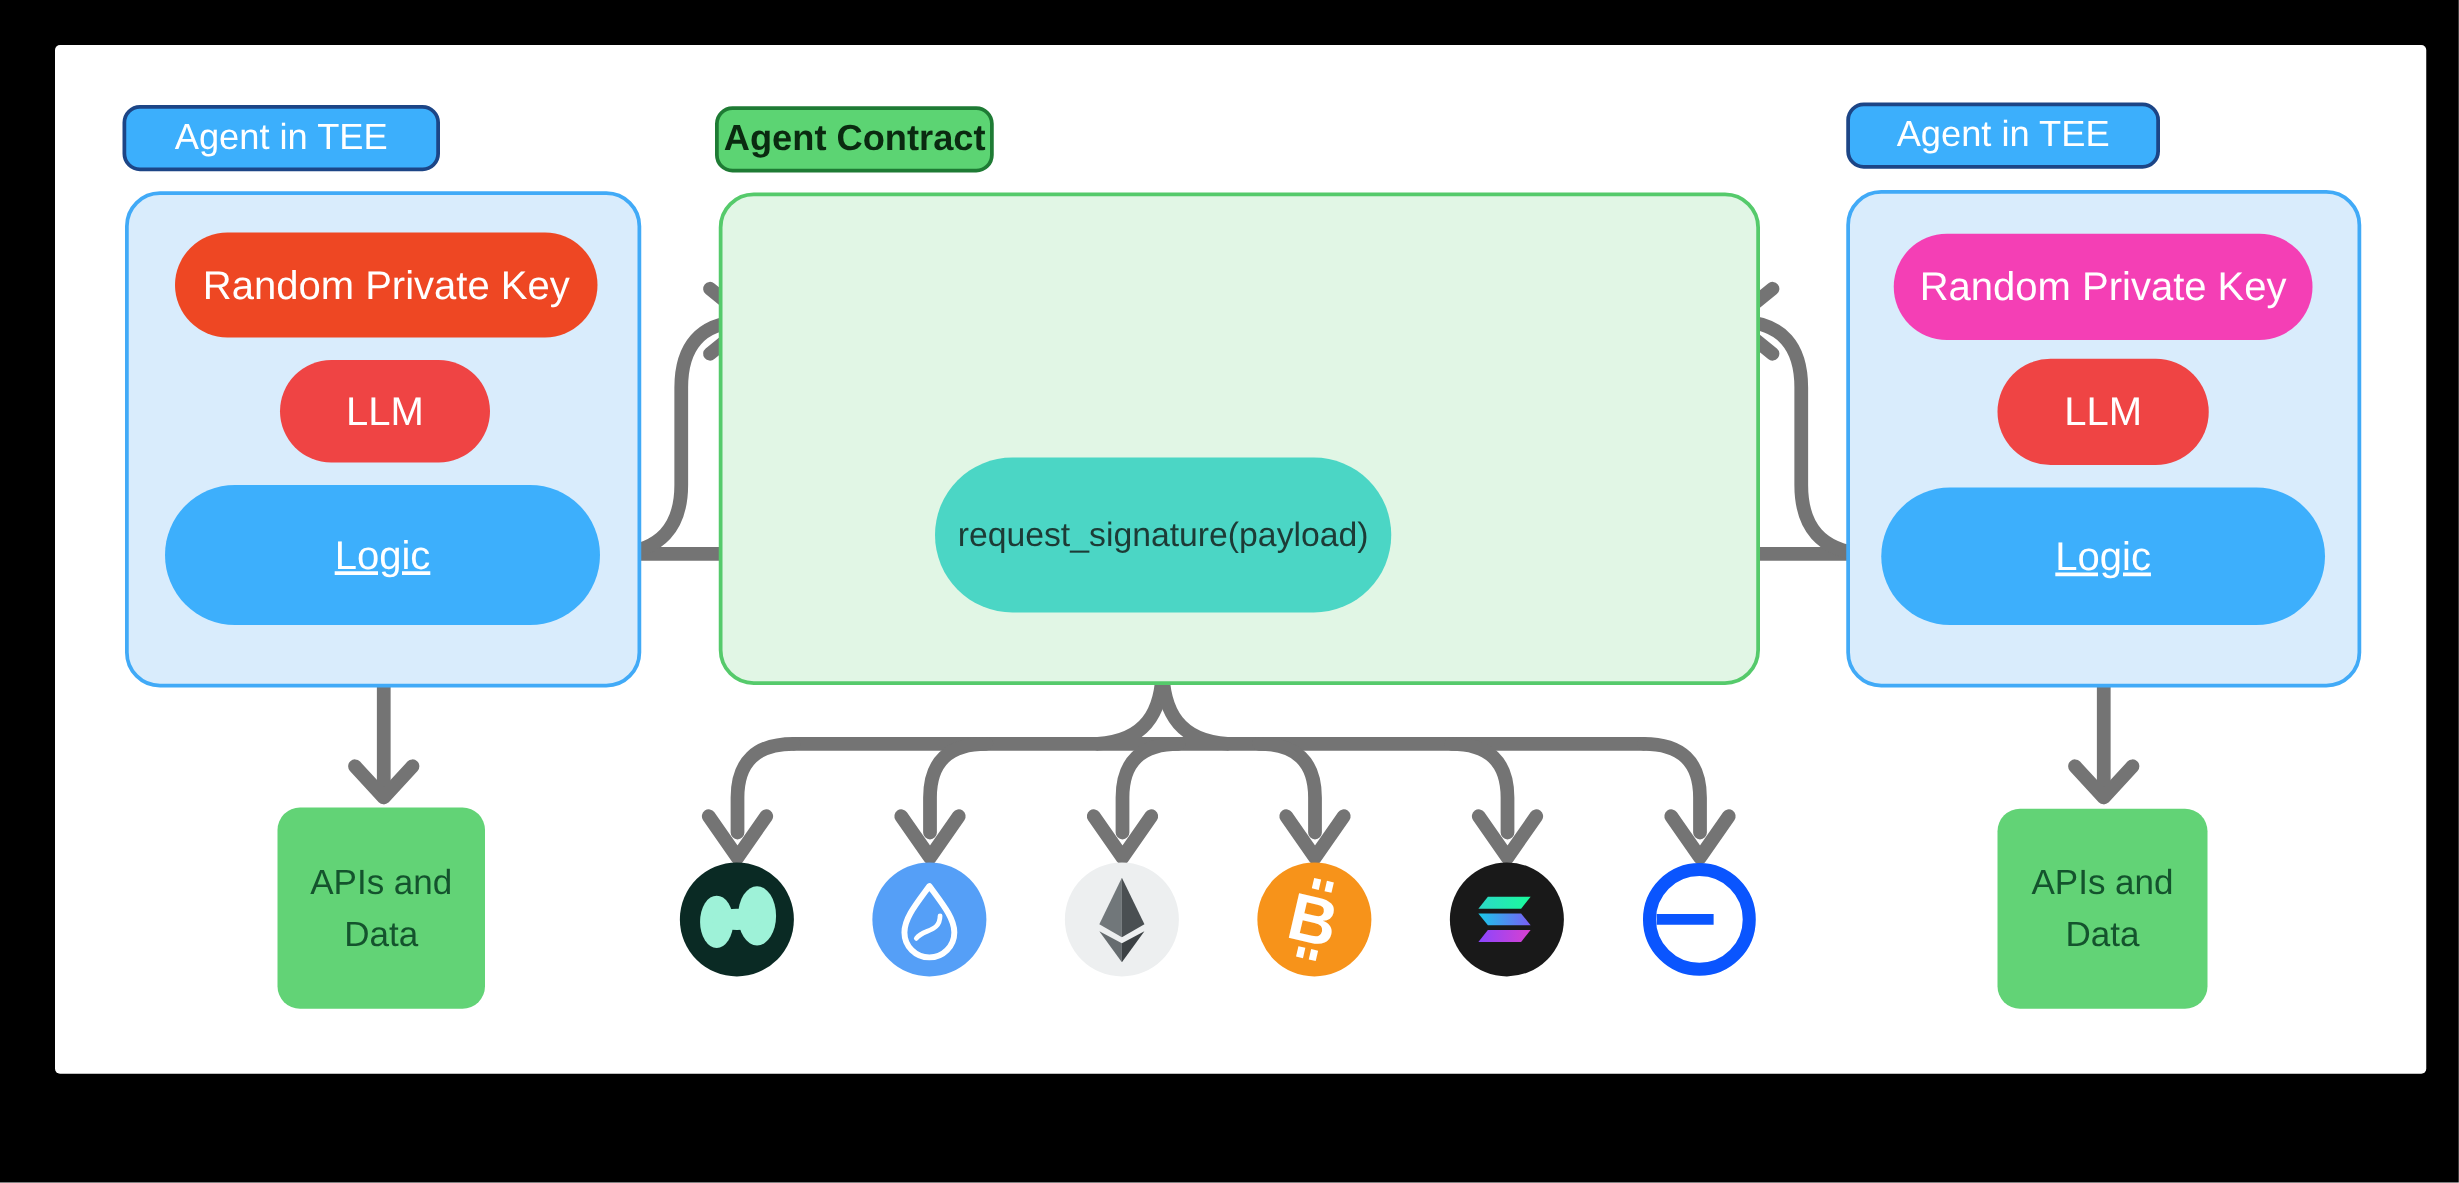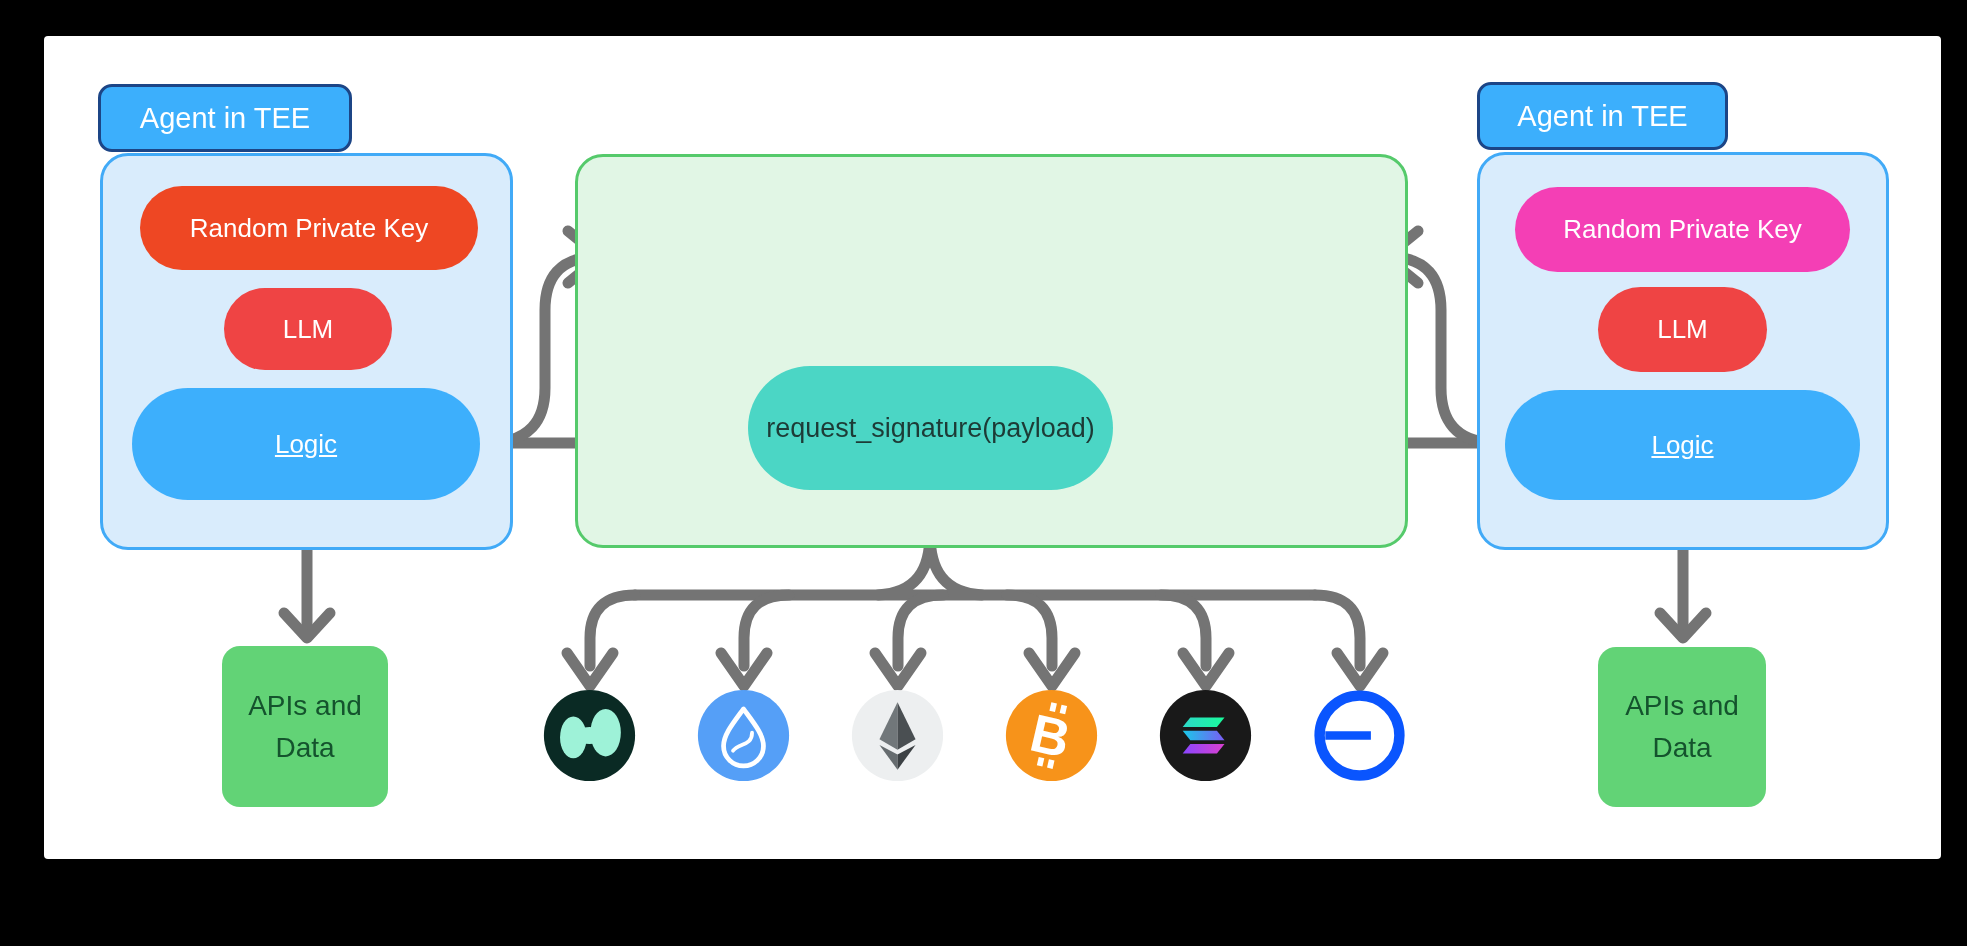--- a/index.html
+++ b/index.html
@@ -7,30 +7,30 @@
     width:1967px;height:946px;background:#000;position:relative;
     font-family:"Liberation Sans",sans-serif;overflow:hidden;
   }
   .surface{
     position:absolute;left:44px;top:36px;width:1897px;height:823px;
     background:#ffffff;border-radius:4px;
   }
   .abs{position:absolute;box-sizing:border-box;}
   .badge{
     display:inline-flex;align-items:center;justify-content:center;
-    height:68px;padding:0 4px;border-radius:14px;font-size:29px;font-weight:500;
+    height:53px;padding:0 4px;border-radius:14px;font-size:29px;font-weight:500;
     white-space:nowrap;
   }
   .badge-blue{background:#3caffc;border:3px solid #1c4586;color:#ffffff;}
   .badge-green{background:#5cd473;border:3px solid #1e7b34;color:#0a2a10;font-weight:600;}
   .tee-box{background:#d9ecfc;border:3px solid #41aaf7;border-radius:28px;}
   .contract-box{background:#e1f6e5;border:3px solid #55ca6b;border-radius:28px;}
   .pill{
     display:flex;align-items:center;justify-content:center;border-radius:999px;
-    color:#ffffff;font-size:26px;white-space:nowrap;
+    color:#ffffff;font-size:32px;white-space:nowrap;
   }
   .pill-redkey{background:#ee4723;}
   .pill-pinkkey{background:#f43fb5;}
   .pill-llm{background:#ef4444;}
   .pill-logic{background:#3daffc;text-decoration:underline;}
   .fn-pill{
     display:flex;align-items:center;justify-content:center;border-radius:999px;
     background:#4bd6c5;color:#1d3b36;font-size:27px;white-space:nowrap;
   }
   .apis-box{
@@ -96,20 +96,21 @@
   <div class="abs pill pill-redkey" style="left:96px;top:150px;width:338px;height:84px;">Random Private Key</div>
 
   <div class="abs pill pill-llm" style="left:180px;top:252px;width:168px;height:82px;">LLM</div>
 
   <div class="abs pill pill-logic" style="left:88px;top:352px;width:348px;height:112px;">Logic</div>
 
   <div class="abs apis-box" style="left:178px;top:610px;width:166px;height:161px;">
       <span>APIs and Data</span>
     </div>
 
+  <div class="abs badge badge-green" style="left:528px;top:49px;">Agent Contract</div>
 
   <div class="abs contract-box" style="left:531px;top:118px;width:833px;height:394px;"></div>
 
 
   <div class="abs fn-pill" style="left:704px;top:330px;width:365px;height:124px;">request_signature(payload)</div>
 
   <div class="abs badge badge-blue" style="left:1433px;top:46px;min-width:251px;">Agent in TEE</div>
 
   <div class="abs tee-box" style="left:1433px;top:116px;width:412px;height:398px;"></div>
 

